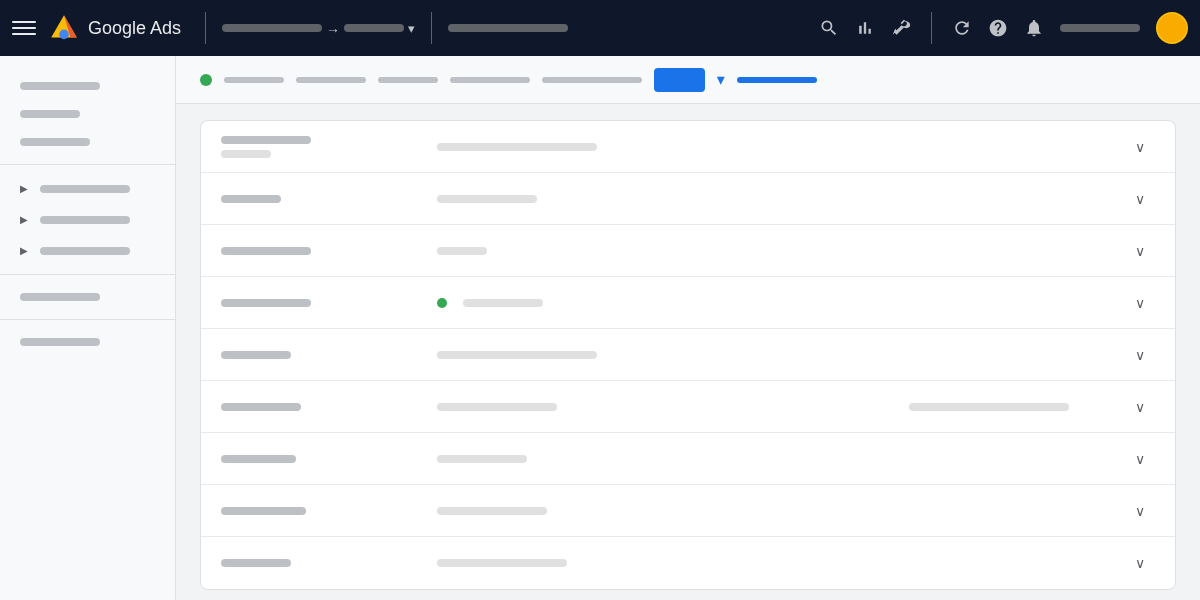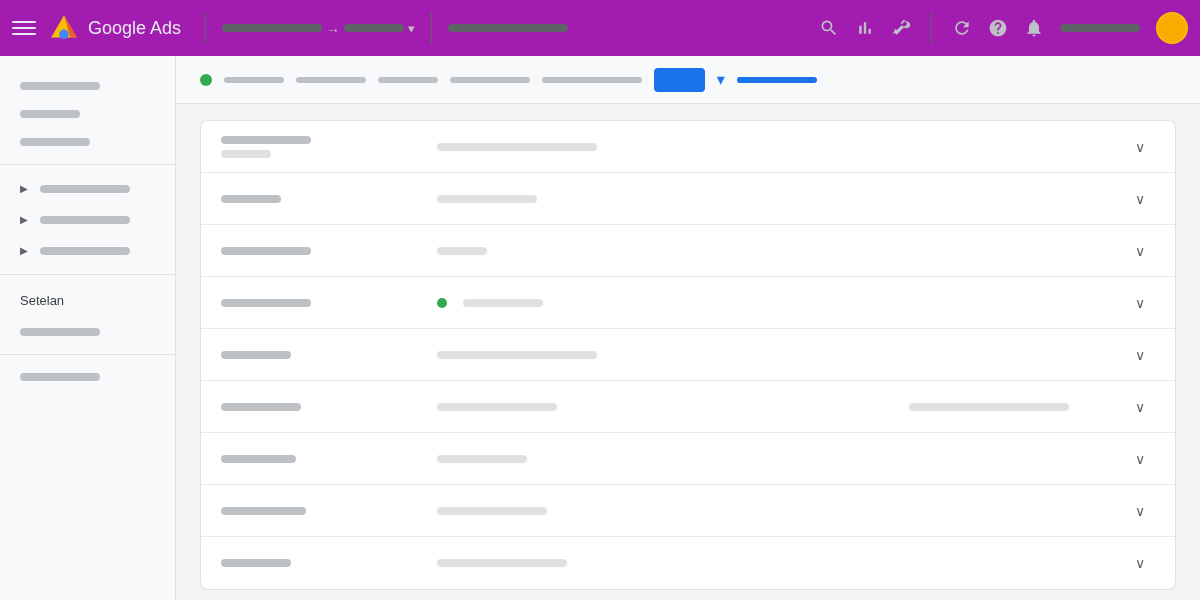--- a/index.html
+++ b/index.html
@@ -2,21 +2,21 @@
 <html><head>
   <meta charset="utf-8">
   <style>
     * { box-sizing: border-box; margin: 0; padding: 0; }
     body { font-family: Arial, sans-serif; background: #f1f3f4; overflow: hidden; width: 1200px; height: 600px; }
 
     
     .top-nav {
       display: flex;
       align-items: center;
-      background: #a21caf;
+      background: #0f172a;
       height: 56px;
       padding: 0 12px;
       gap: 12px;
       position: fixed;
       top: 0; left: 0; right: 0;
       z-index: 100;
     }
     .nav-hamburger {
       width: 24px; height: 24px;
       display: flex; flex-direction: column; justify-content: center; gap: 4px;
@@ -249,21 +249,20 @@
   </div>
   <div class="sidebar-item">
     <span class="sidebar-arrow">▶</span>
     <div class="sidebar-label-bar" style="width:90px"></div>
   </div>
   <div class="sidebar-item">
     <span class="sidebar-arrow">▶</span>
     <div class="sidebar-label-bar" style="width:90px"></div>
   </div>
   <div class="sidebar-divider"></div>
-  <div class="sidebar-settings">Setelan</div>
   <div class="sidebar-item">
     <div class="sidebar-label-bar" style="width:80px"></div>
   </div>
   <div class="sidebar-divider"></div>
   <div class="sidebar-item">
     <div class="sidebar-label-bar" style="width:80px"></div>
   </div>
 </aside>
 
 <main class="main-content">

